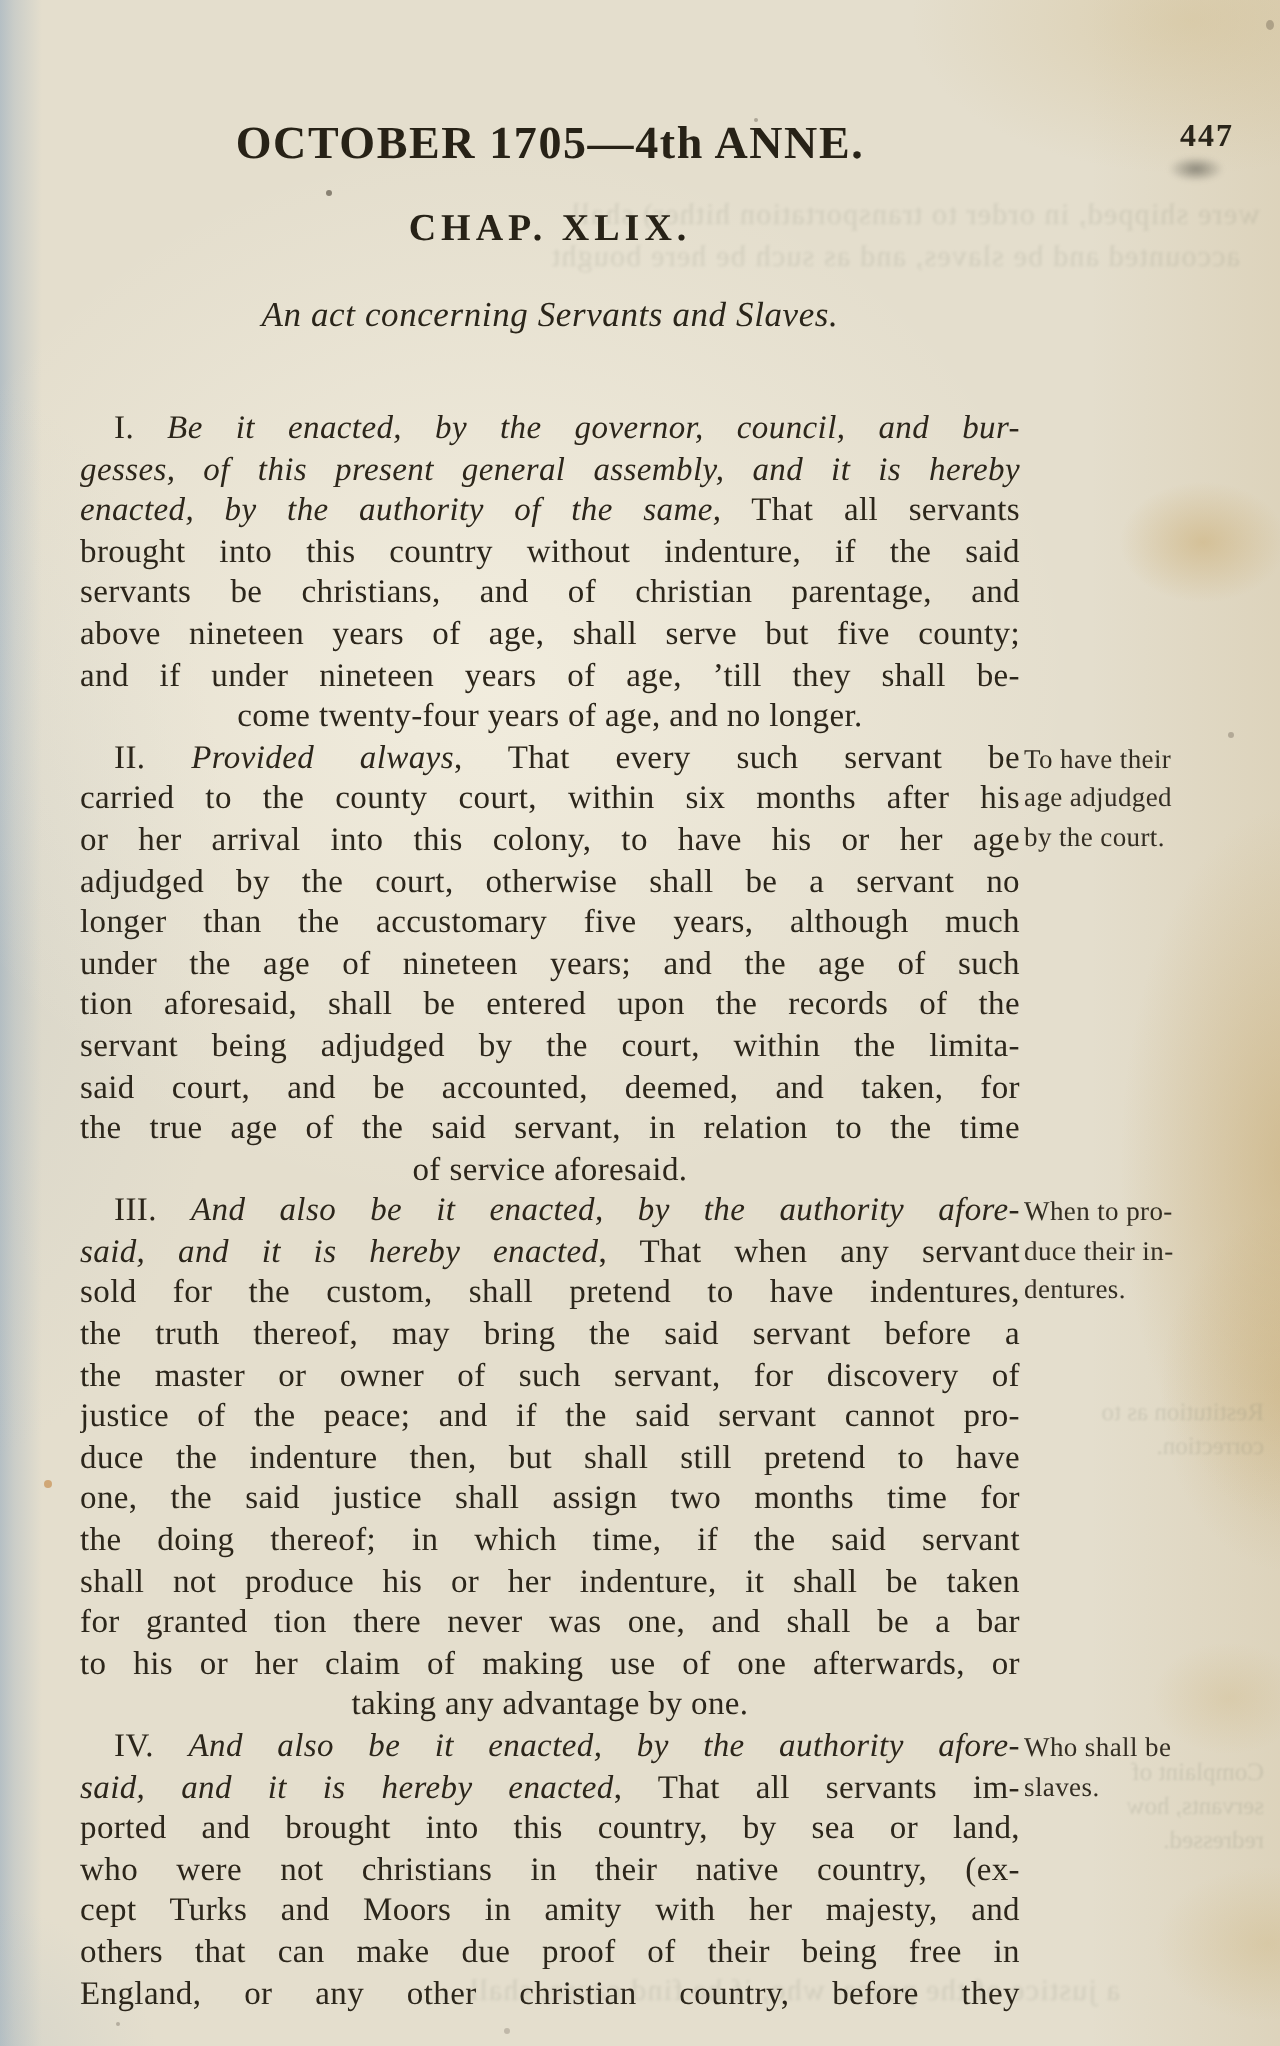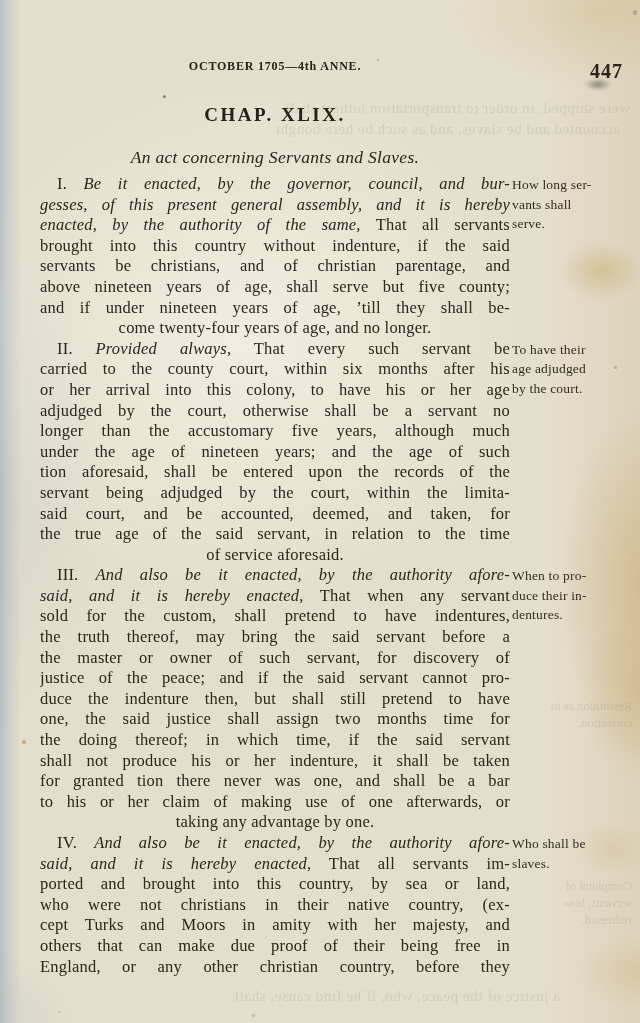--- a/index.html
+++ b/index.html
@@ -19,39 +19,39 @@
       radial-gradient(ellipse 200px 110px at 93% 1%, rgba(200,172,110,.30), rgba(200,172,110,0) 70%),
       radial-gradient(ellipse 80px 55px at 99% 95%, rgba(200,170,105,.28), rgba(200,170,105,0) 70%),
       radial-gradient(ellipse 55px 40px at 96% 83%, rgba(198,166,100,.22), rgba(198,166,100,0) 70%),
       radial-gradient(ellipse 240px 430px at -6% 45%, rgba(168,180,185,.22), rgba(168,180,185,0) 65%),
       radial-gradient(ellipse 150px 120px at -4% 101%, rgba(175,188,192,.35), rgba(175,188,192,0) 70%),
       linear-gradient(90deg, #b5bfc4 0px, rgba(181,191,196,.55) 7px, rgba(181,191,196,0) 21px),
       linear-gradient(270deg, rgba(180,150,90,.15) 0px, rgba(180,150,90,0) 95px);
   }
   .running-header{
     position:absolute;left:40px;top:59px;width:470px;
-    text-align:center;font-size:12px;font-weight:700;letter-spacing:.8px;
+    text-align:center;font-size:23px;font-weight:700;letter-spacing:.8px;
     color:#272217;
   }
   .page-number{
     position:absolute;left:590px;top:60px;
-    font-size:20px;font-weight:700;letter-spacing:1px;color:#2a251a;
+    font-size:16px;font-weight:700;letter-spacing:1px;color:#2a251a;
   }
   .chapter-heading{
     position:absolute;left:40px;top:104px;width:470px;
     text-align:center;font-size:19px;font-weight:700;letter-spacing:2.5px;
     color:#272217;
   }
   .act-title{
     position:absolute;left:40px;top:147px;width:470px;
     text-align:center;font-size:17.5px;font-style:italic;letter-spacing:.3px;
     color:#2a251a;
   }
   .statute-body{
-    position:absolute;left:40px;top:174px;width:470px;
+    position:absolute;left:40px;top:204px;width:470px;
   }
   .para{position:relative;margin:0;padding:0;}
   .line{
     height:20.6px;line-height:20.6px;overflow:hidden;
     font-size:16.5px;letter-spacing:.2px;
     text-align:justify;
   }
   .line::after{content:"";display:inline-block;width:100%;height:0;}
   .line.noj{text-align:center;}
   .line.noj::after{content:none;}
@@ -114,25 +114,20 @@
   <div class="statute-body">
       <div class="para">
         <div class="line indent"><span>I. </span><span class="it">Be it enacted, by the governor, council, and bur-</span></div>
         <div class="line"><span class="it">gesses, of this present general assembly, and it is hereby</span></div>
         <div class="line"><span class="it">enacted, by the authority of the same,</span><span> That all servants</span></div>
         <div class="line"><span>brought into this country without indenture, if the said</span></div>
         <div class="line"><span>servants be christians, and of christian parentage, and</span></div>
         <div class="line"><span>above nineteen years of age, shall serve but five county;</span></div>
         <div class="line"><span>and if under nineteen years of age, ’till they shall be-</span></div>
         <div class="line noj"><span>come twenty-four years of age, and no longer.</span></div>
-        <div class="note">
-          <div>How long ser-</div>
-          <div>vants shall</div>
-          <div>serve.</div>
-        </div>
       </div>
       <div class="para">
         <div class="line indent"><span>II. </span><span class="it">Provided always</span><span>, That every such servant be</span></div>
         <div class="line"><span>carried to the county court, within six months after his</span></div>
         <div class="line"><span>or her arrival into this colony, to have his or her age</span></div>
         <div class="line"><span>adjudged by the court, otherwise shall be a servant no</span></div>
         <div class="line"><span>longer than the accustomary five years, although much</span></div>
         <div class="line"><span>under the age of nineteen years; and the age of such</span></div>
         <div class="line"><span>tion aforesaid, shall be entered upon the records of the</span></div>
         <div class="line"><span>servant being adjudged by the court, within the limita-</span></div>

